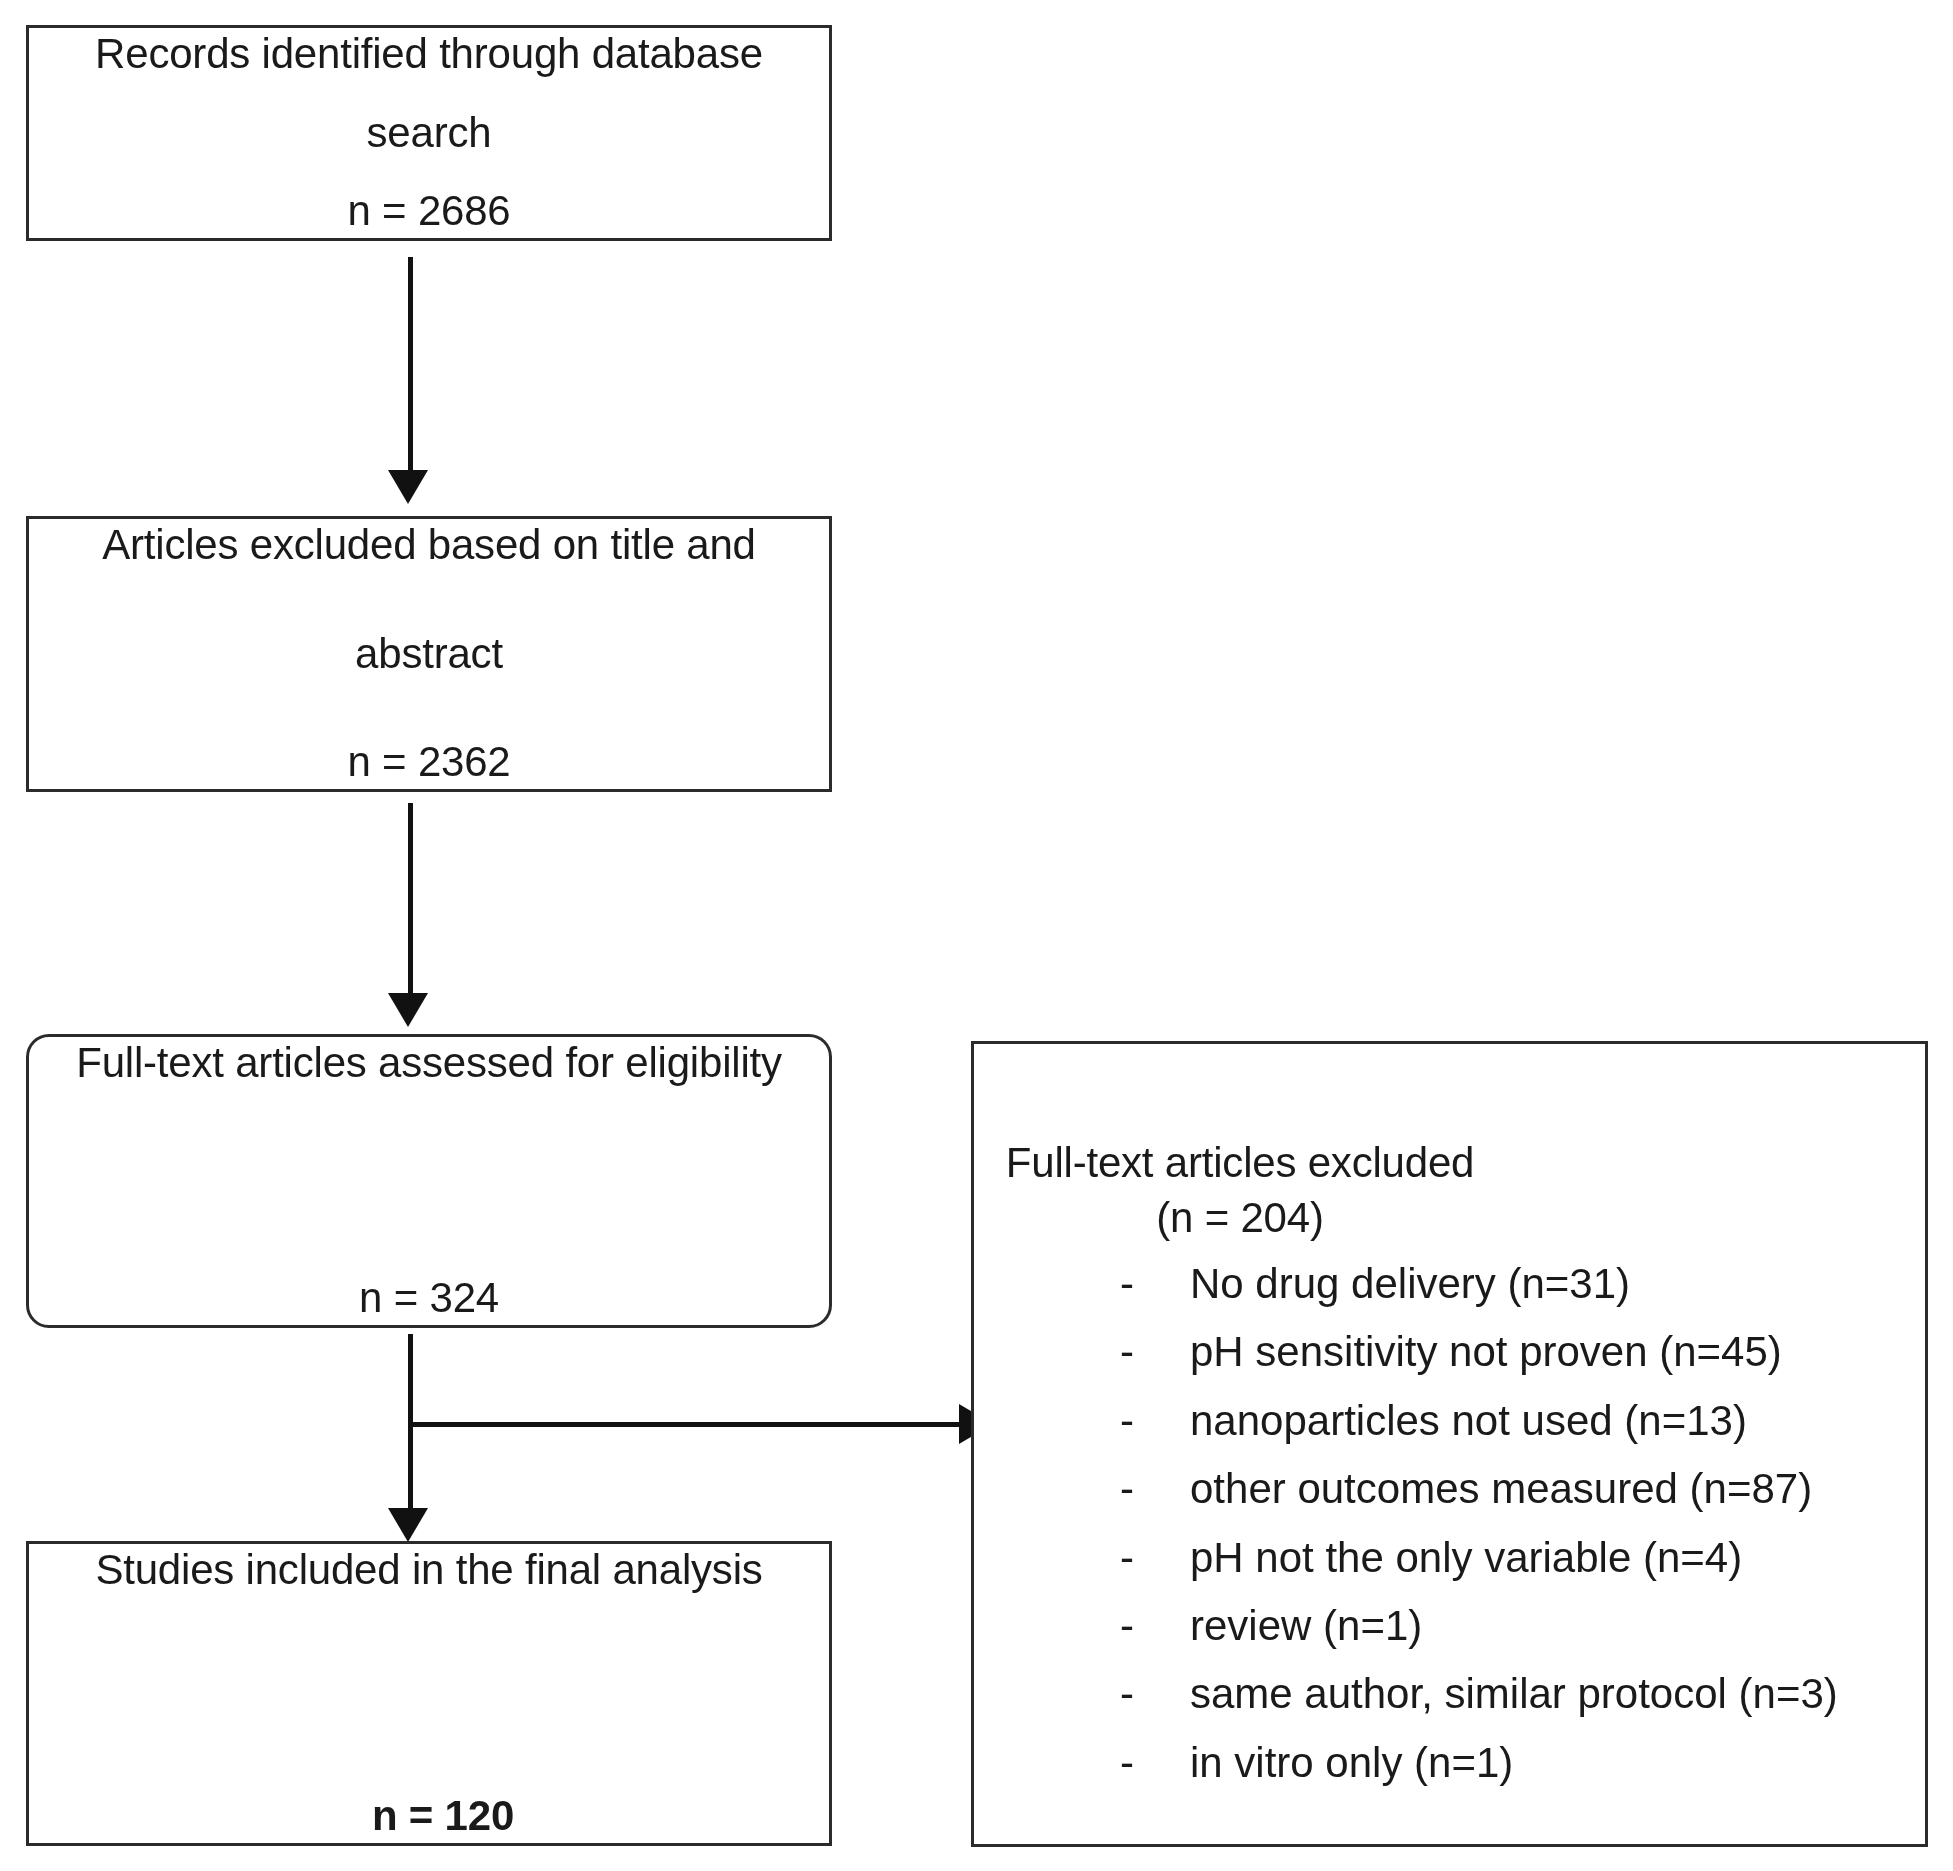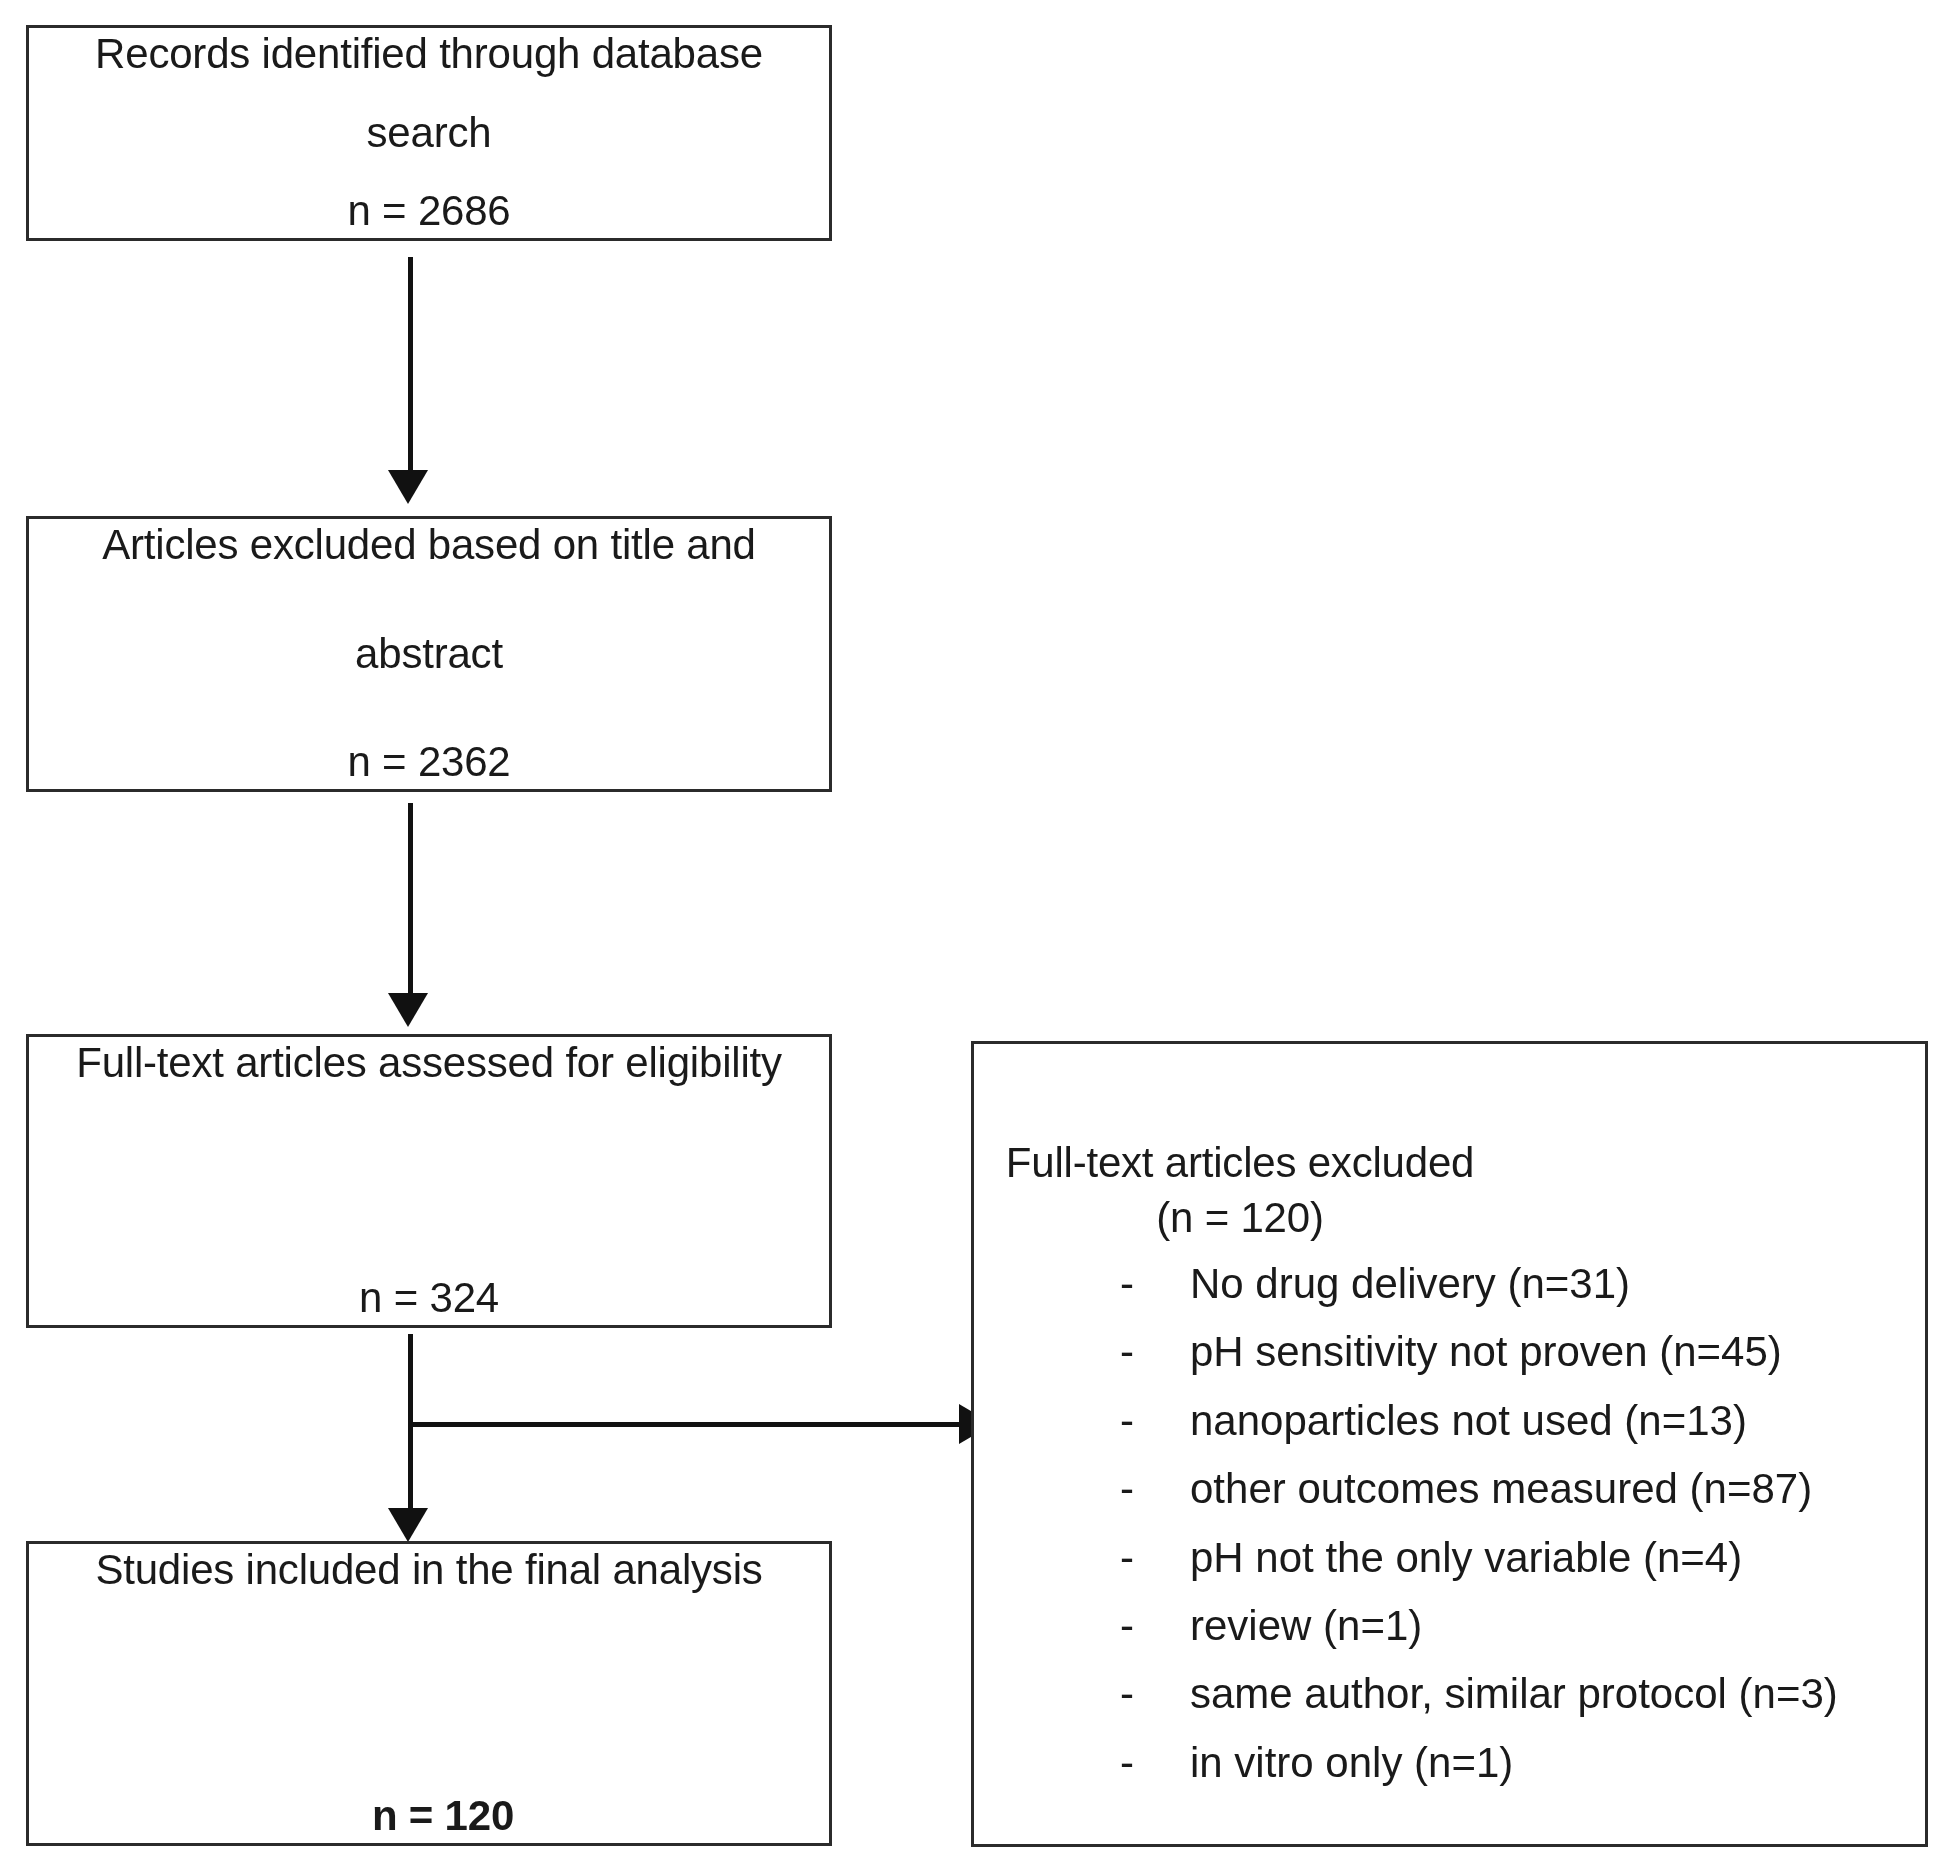--- a/index.html
+++ b/index.html
@@ -40,21 +40,21 @@
     font-size: 42px;
     line-height: 1.26;
     white-space: nowrap;
     letter-spacing: -0.2px;
   }
   .flow-box .line.bold { font-weight: bold; margin-left: 28px; }
 
   
   #box-identified  { left: 26px;   top: 25px;   width: 806px; height: 216px; }
   #box-excluded-ta { left: 26px;   top: 516px;  width: 806px; height: 276px; }
-  #box-fulltext    { left: 26px;   top: 1034px; width: 806px; height: 294px; }
+  #box-fulltext    { left: 26px;   top: 1034px; width: 806px; height: 294px; border-radius: 23px; }
   #box-included    { left: 26px;   top: 1541px; width: 806px; height: 305px; gap: 48px; }
 
   #box-ft-excluded {
     left: 971px; top: 1041px; width: 957px; height: 806px;
     display: block;
     padding: 16px;
   }
 
   
   .excl-header {
@@ -167,21 +167,21 @@
   <div class="arrow-right" id="conn4-head"></div>
 
   <div class="flow-box" id="box-included">
     <span class="line">Studies included in the final analysis</span>
     <span class="line bold">n = 120</span>
   </div>
 
   <div class="flow-box" id="box-ft-excluded">
     <div class="excl-header">
       <span class="line">Full-text articles excluded</span>
-      <span class="line">(n = 120)</span>
+      <span class="line">(n = 204)</span>
     </div>
     <ul class="excl-list">
       <li>
         <span class="dash">-</span>
         <span class="reason-text">No drug delivery (n=31)</span>
       </li>
       <li>
         <span class="dash">-</span>
         <span class="reason-text">pH sensitivity not proven (n=45)</span>
       </li>

